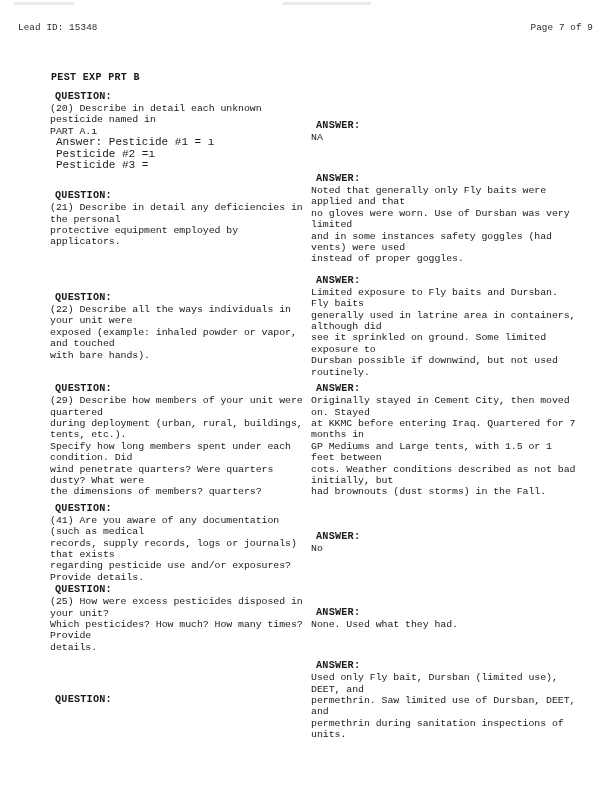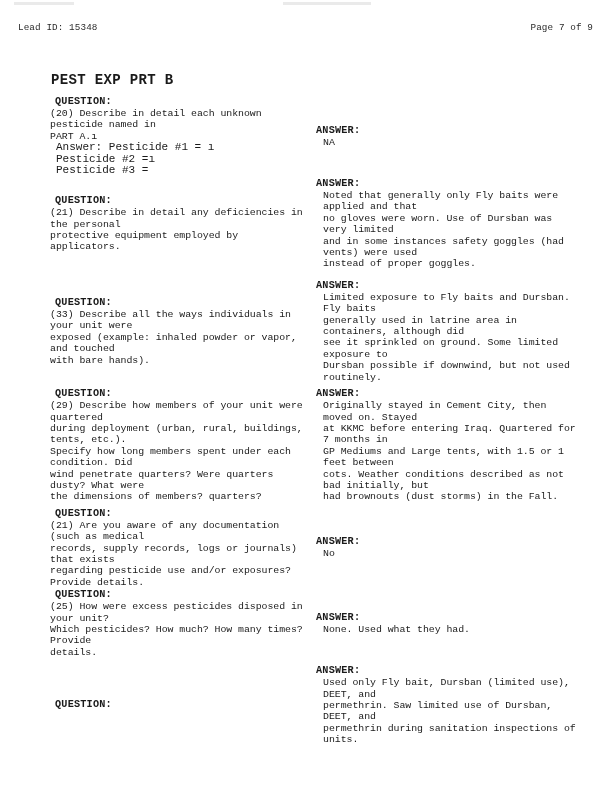--- a/index.html
+++ b/index.html
@@ -45,21 +45,21 @@
   
   .sheet {
     position: absolute;
     top: 72px;
     left: 49px;
     width: 530px;
   }
 
   .doc-title {
     font-weight: bold;
-    font-size: 14px;
+    font-size: 10px;
     letter-spacing: 0.35px;
     margin: 0 0 7px 2px;
   }
 
   .qa-block {
     display: flex;
     align-items: center;
     margin-bottom: 0;
   }
   .col-q {
@@ -81,21 +81,21 @@
   }
   .col-a .label { margin-left: 5px; }
 
   .text {
     font-size: 9.9px;
     line-height: 11.4px;
     letter-spacing: -0.05px;
     white-space: pre-line;
   }
   .col-q .text { margin-left: 1px; }
-  .col-a .text { margin-left: 12px; }
+  .col-a .text { margin-left: 0px; }
 
   .subanswer {
     font-size: 11px;
     line-height: 11.6px;
     margin-left: 7px;
     white-space: pre-line;
   }
 
   
   .row-sp-0 { height: 0px; }
@@ -148,21 +148,21 @@
 no gloves were worn.  Use of Dursban was very limited
 and in some instances safety goggles (had vents) were used
 instead of proper goggles.</div>
       </div>
     </div>
     <div class="row-sp-3"></div>
 
     <div class="qa-block">
       <div class="col-q">
         <div class="label">QUESTION:</div>
-        <div class="text">(33)  Describe all the ways individuals in your unit were
+        <div class="text">(22)  Describe all the ways individuals in your unit were
 exposed (example: inhaled powder or vapor, and touched
 with bare hands).</div>
       </div>
       <div class="col-a">
         <div class="label">ANSWER:</div>
         <div class="text">Limited exposure to Fly baits and Dursban.  Fly baits
 generally used in latrine area in containers, although did
 see it sprinkled on ground.  Some limited exposure to
 Dursban possible if downwind, but not used routinely.</div>
       </div>
@@ -185,21 +185,21 @@
 GP Mediums and Large tents, with 1.5 or 1 feet between
 cots.  Weather conditions described as not bad initially, but
 had brownouts (dust storms) in the Fall.</div>
       </div>
     </div>
     <div class="row-sp-1"></div>
 
     <div class="qa-block">
       <div class="col-q">
         <div class="label">QUESTION:</div>
-        <div class="text">(21)  Are you aware of any documentation (such as medical
+        <div class="text">(41)  Are you aware of any documentation (such as medical
 records, supply records, logs or journals) that exists
 regarding pesticide use and/or exposures?  Provide details.</div>
       </div>
       <div class="col-a">
         <div class="label">ANSWER:</div>
         <div class="text">No</div>
       </div>
     </div>
     <div class="row-sp-0"></div>
 

